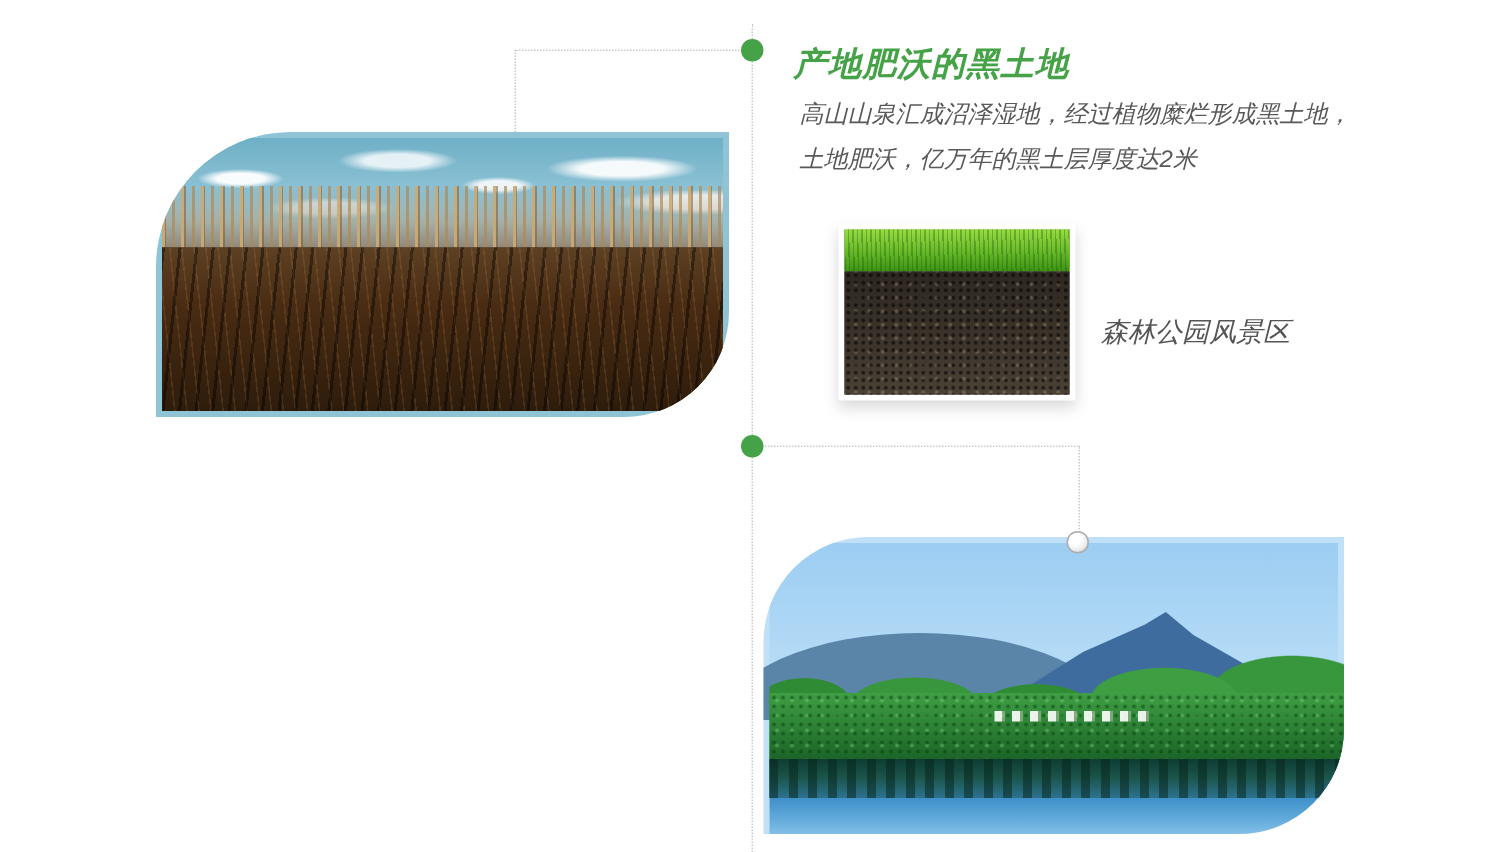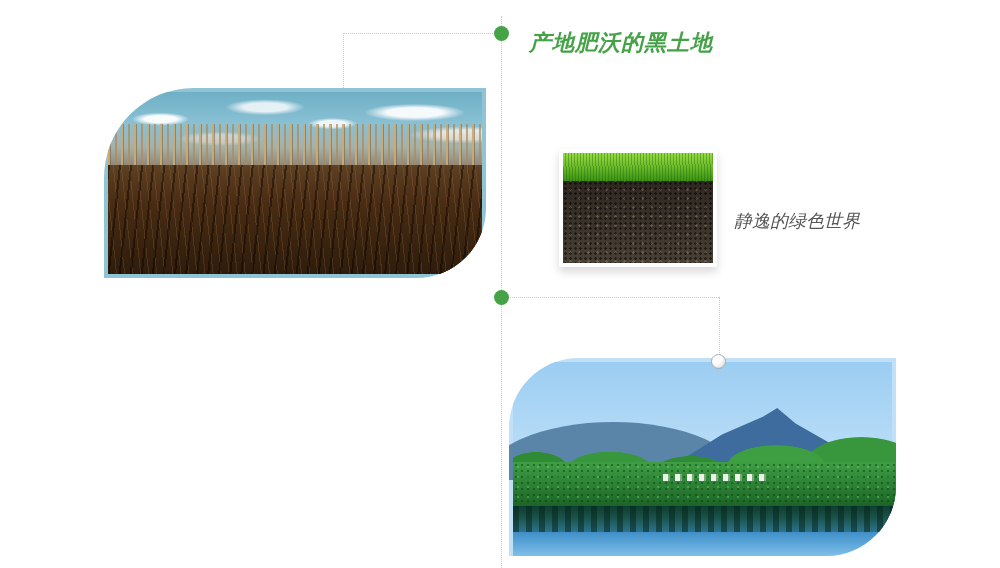--- a/index.html
+++ b/index.html
@@ -125,26 +125,30 @@
   <span class="pin"></span>
 
   <div class="field-photo">
     <div class="field-sky"></div>
     <div class="field-clouds"></div>
     <div class="field-trees"></div>
     <div class="field-soil"></div>
   </div>
 
   <h2 class="soil-title">产地肥沃的黑土地</h2>
+  <div class="soil-desc">
+    <div>高山山泉汇成沼泽湿地，经过植物糜烂形成黑土地，</div>
+    <div>土地肥沃，亿万年的黑土层厚度达2米</div>
+  </div>
 
   <div class="soil-sample">
     <div class="grass"></div>
     <div class="dirt"></div>
   </div>
-  <div class="sample-caption">静逸的绿色世界</div>
+  <div class="sample-caption">森林公园风景区</div>
 
 
   <div class="lake-photo">
     <div class="lake-sky"></div>
     <div class="mtn-left"></div>
     <div class="mtn-peak"></div>
     <div class="canopy"></div>
     <div class="forest"></div>
     <div class="buildings"></div>
     <div class="reflection"></div>

